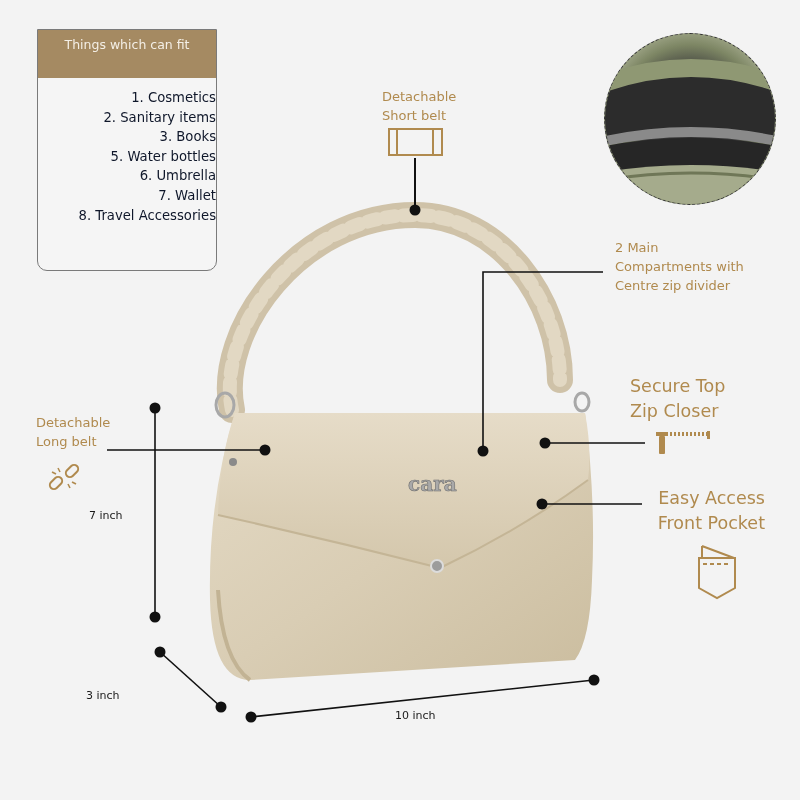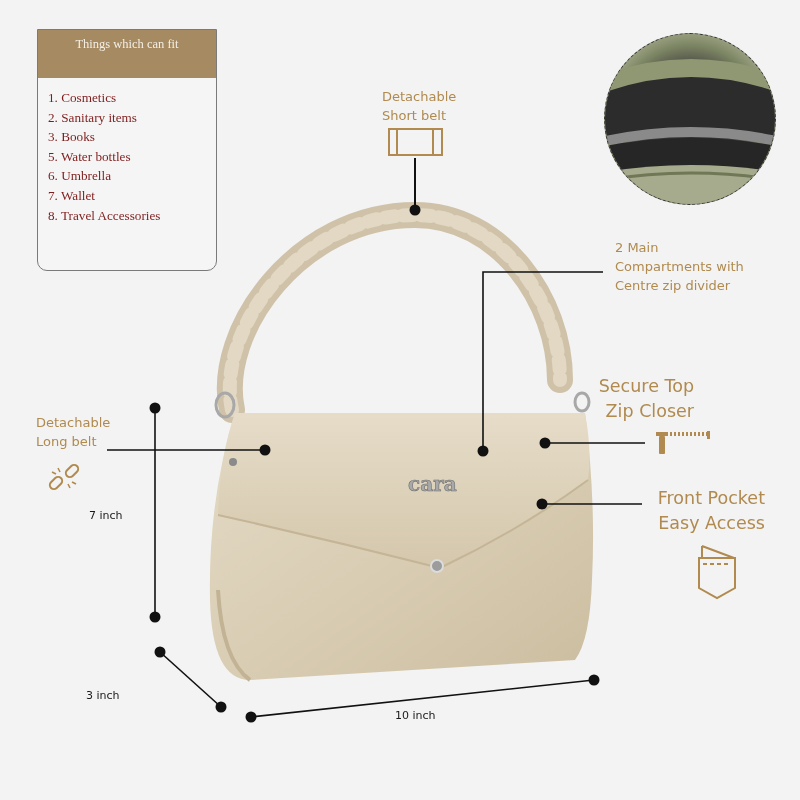--- a/index.html
+++ b/index.html
@@ -6,29 +6,29 @@
     body {
       width: 800px; height: 800px; position: relative; overflow: hidden;
       background: #f3f3f3;
       font-family: "DejaVu Sans", sans-serif;
     }
     .abs { position: absolute; }
     
     .items-box {
       left: 37px; top: 29px; width: 180px; height: 242px;
       border: 1px solid #7a7a7a; border-radius: 0 0 10px 10px;
-      background: #f5f5f5; box-sizing: border-box; font-family: Liberation Serif, serif;
+      background: #f5f5f5; box-sizing: border-box;
     }
     .items-head {
       background: #a58a62; color: #f4efe6; text-align: center;
       font-size: 12.5px; line-height: 19px; padding: 5px 4px 5px;
       height: 48px; box-sizing: border-box;
     }
     .items-list { list-style: none; margin: 0; padding: 10px 0 0 10px; }
-    .items-list li { font-size: 13.2px; line-height: 19.6px; color: #7f1d1d; }
+    .items-list li { font-size: 13.2px; line-height: 19.6px; color: #0f172a; text-align: right; }
     .label { font-size: 13px; line-height: 19px; color: #b08a4e; }
     .label-lg { font-size: 17.5px; line-height: 25px; color: #b08a4e; }
     .dim { font-size: 11px; color: #1a1a1a; }
     .dot { position: absolute; width: 11px; height: 11px; border-radius: 50%; background: #111; transform: translate(-50%,-50%); }
     svg.lines { position: absolute; left: 0; top: 0; }
     .bag { position: absolute; left: 0; top: 0; }
     .inset {
       left: 604px; top: 33px; width: 172px; height: 172px; border-radius: 50%;
       border: 1.5px dashed #333; overflow: hidden; box-sizing: border-box;
       background: radial-gradient(ellipse at 50% 52%, #2e2e2e 0%, #3a3a3a 40%, #7d8664 62%, #a9af92 78%, #d8dacb 100%);
@@ -134,34 +134,34 @@
   <line x1="9" y1="1" x2="9" y2="27" stroke="#b08a4e" stroke-width="2"></line>
   <line x1="45" y1="1" x2="45" y2="27" stroke="#b08a4e" stroke-width="2"></line>
 </svg>
 
 <div class="abs label" style="left:615px;top:238px;width:160px;">
   <div>2 Main</div>
   <div>Compartments with</div>
   <div>Centre zip divider</div>
 </div>
 
-<div class="abs label-lg" style="left:588px;top:374px;width:106px;text-align:right">
+<div class="abs label-lg" style="left:630px;top:374px;width:106px;">
   <div>Secure Top</div>
   <div>Zip Closer</div>
 </div>
 <svg class="abs" style="left:656px;top:430px" width="56" height="28" viewBox="0 0 56 28">
   <rect x="0" y="2" width="10" height="4" fill="#b08a4e"></rect>
   <rect x="3" y="6" width="6" height="18" rx="1" fill="#b08a4e"></rect>
   <path d="M10 4 L52 4" stroke="#b08a4e" stroke-width="4" stroke-dasharray="2 2"></path>
   <rect x="51" y="1" width="3" height="8" fill="#b08a4e"></rect>
 </svg>
 
 <div class="abs label-lg" style="left:640px;top:486px;width:125px;text-align:right">
+  <div>Easy Access</div>
   <div>Front Pocket</div>
-  <div>Easy Access</div>
 </div>
 <svg class="abs" style="left:697px;top:544px" width="42" height="56" viewBox="0 0 42 56">
   <path d="M5 2 L5 14 M5 2 L37 14" stroke="#b08a4e" stroke-width="2" fill="none"></path>
   <path d="M2 14 L38 14 L38 44 L20 54 L2 44 Z" stroke="#b08a4e" stroke-width="2" fill="none"></path>
   <line x1="6" y1="20" x2="34" y2="20" stroke="#b08a4e" stroke-width="2" stroke-dasharray="4 3"></line>
 </svg>
 
 <div class="abs label" style="left:36px;top:413px">
   <div>Detachable</div>
   <div>Long belt</div>

